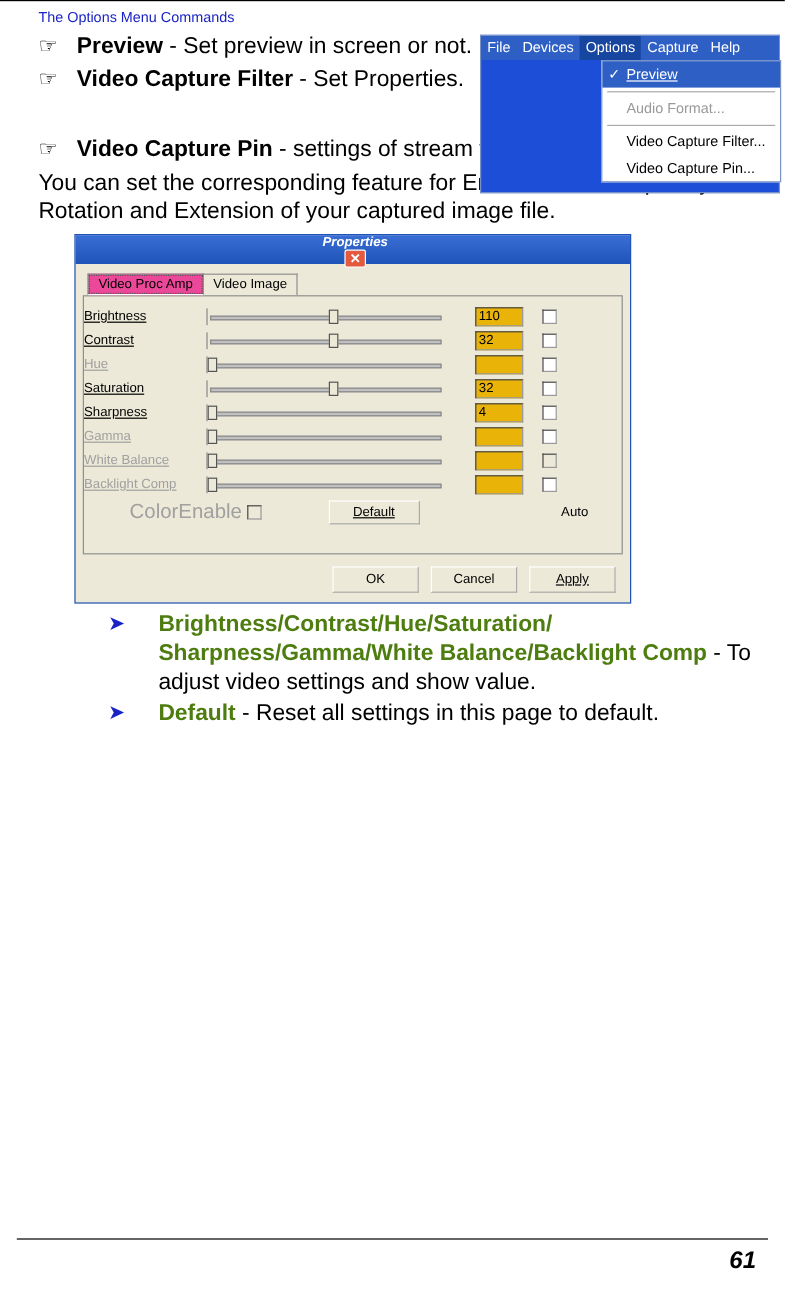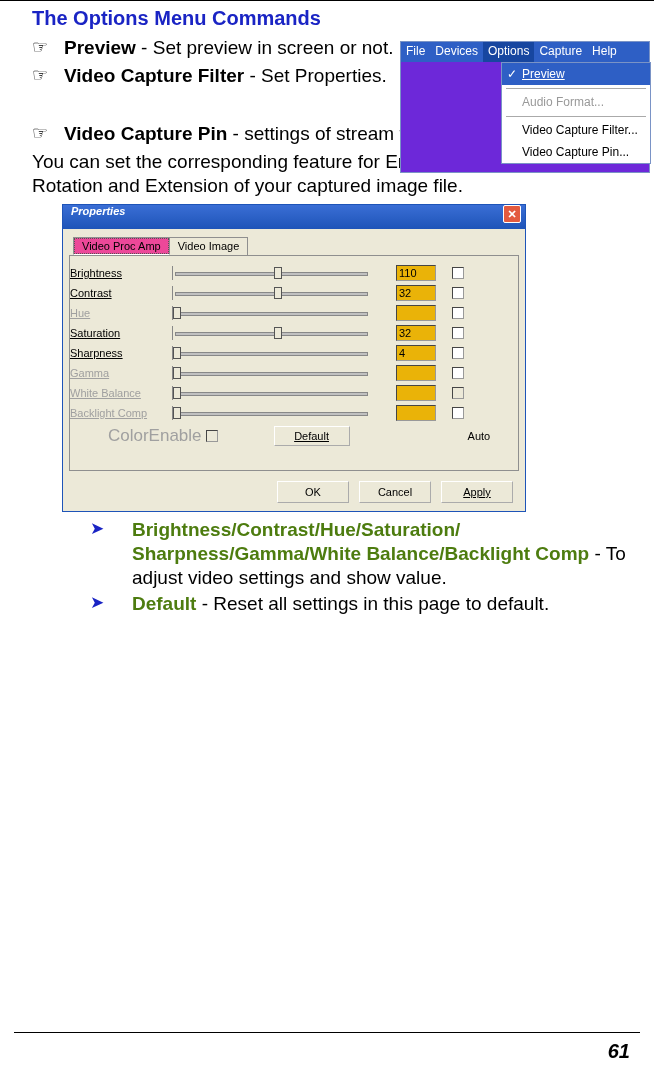--- a/index.html
+++ b/index.html
@@ -9,30 +9,30 @@
     font-family: Arial, "Helvetica Neue", sans-serif;
     font-size: 19px;
     color: #000;
     background: #fff;
     position: relative;
     border-top: 1.5px solid #000;
   }
   .content { padding: 6px 0 0 32px; }
   .heading {
     color: #1a24c4;
-    font-weight: bold;
-    font-size: 20px;
+    font-weight: normal;
+    font-size: 12px;
     margin-bottom: 6px;
   }
   .bullet-row { display: flex; align-items: flex-start; margin-bottom: 4px; }
   .bullet-icon { width: 32px; flex: 0 0 32px; font-size: 18px; line-height: 22px; }
   .bullet-text { flex: 1; line-height: 24px; }
   .bullet-text .bold { font-weight: bold; }
   .body-para { line-height: 24px; margin-top: 0; }
-  .menuimg { position: absolute; right: 4px; top: 40px; width: 250px; height: 132px; border: 1px solid #7a93c6; background: #6d28d9; }
+  .menuimg { position: absolute; right: 4px; top: 28px; width: 250px; height: 132px; border: 1px solid #7a93c6; background: #1d4ed8; }
   .menubar { height: 20px; background: #2e5fc5; display: flex; font-size: 12px; color: #fff; font-family: Tahoma, sans-serif; }
   .menubar .mi { padding: 2px 5px; }
   .menubar .mi.sel { background: #1746a0; }
   .dd { position: absolute; left: 100px; top: 20px; width: 150px; background: #fff; border: 1px solid #7a93c6; font-family: Tahoma, sans-serif; font-size: 12px; }
   .dd .di { display: flex; align-items: center; height: 22px; }
   .dd .di.sel { background: #2e5fc5; color: #fff; }
   .dd .chk { width: 20px; text-align: center; }
   .dd .ditxt { flex: 1; padding-right: 6px; }
   .dd .ditxt.dis { color: #999; }
   .dd .sep { height: 6px; position: relative; }
@@ -43,22 +43,23 @@
     border: 1px solid #1e54b8;
     background: #ece9d8;
     font-family: Tahoma, sans-serif;
     font-size: 11px;
     position: relative;
   }
   .propsimg .titlebar {
     height: 24px;
     background: linear-gradient(to bottom, #3a6ed5 0%, #1e54b8 100%);
     color: #fff; font-weight: bold; font-style: italic;
-    display: flex; align-items: flex-start; justify-content: space-between;
+    display: flex; align-items: center; justify-content: space-between;
     padding: 0 4px 0 8px;
+    flex-direction: column;
   }
   .propsimg .close {
     width: 18px; height: 18px; background: #e35a3f; color: #fff;
     display: flex; align-items: center; justify-content: center;
     font-weight: bold; font-style: normal; border: 1px solid #fff; border-radius: 2px;
   }
   .propsimg .tabs { position: absolute; top: 32px; left: 10px; display: flex; font-size: 11px; }
   .propsimg .tab { background: #ece9d8; border: 1px solid #8f8f8f; border-bottom: none; padding: 2px 8px; margin-right: -1px; }
   .propsimg .tab.active { background: #ec4899; border-bottom: 1px solid #fff; position: relative; z-index: 2; outline: 1px dotted #555; outline-offset: -2px; }
   .propsimg .panel {

